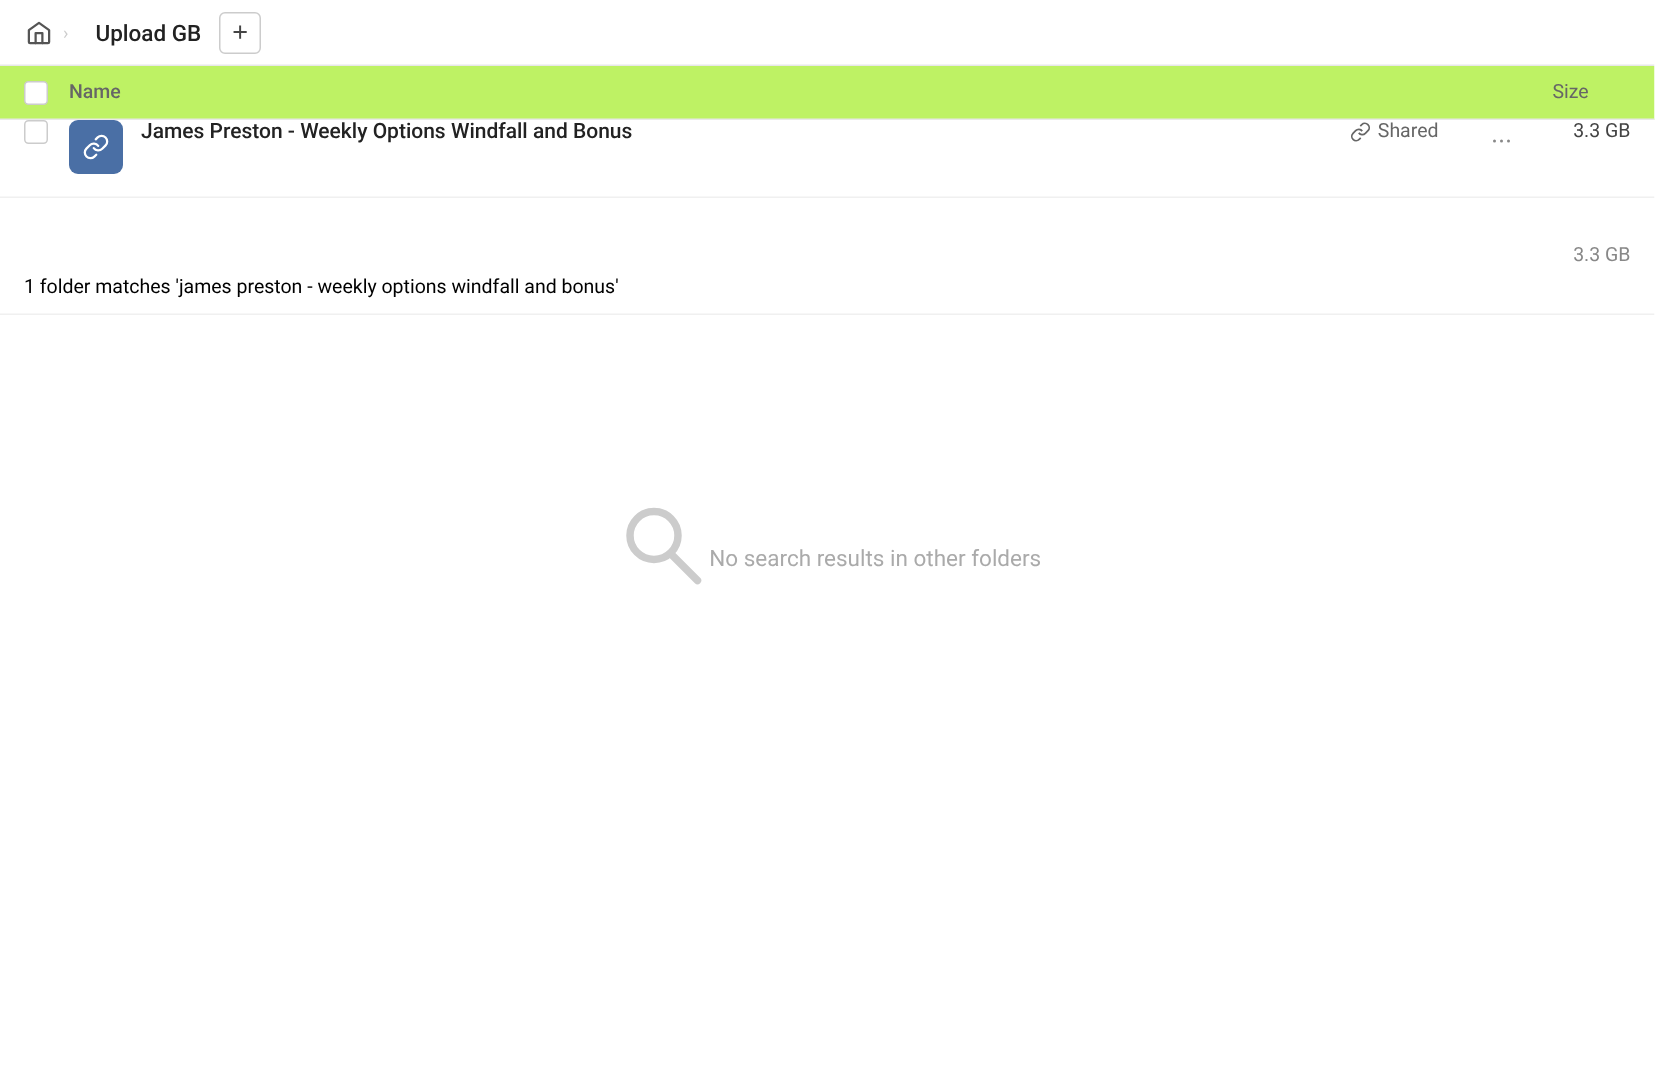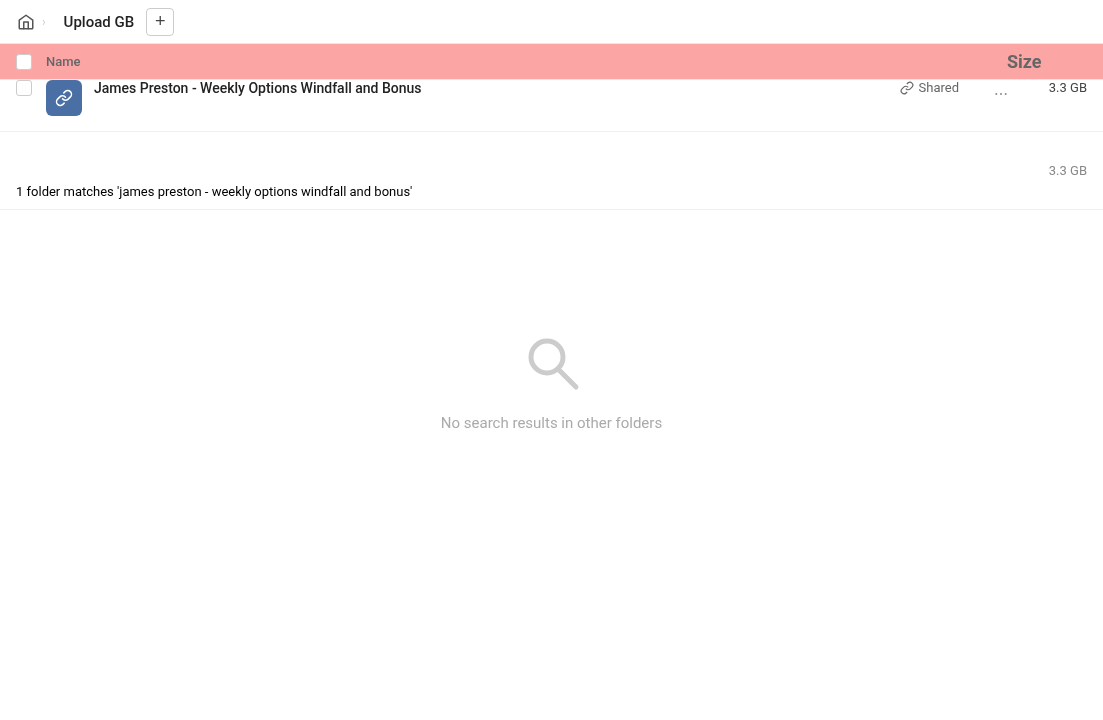--- a/index.html
+++ b/index.html
@@ -60,40 +60,40 @@
       font-size: 18px;
       color: #444;
     }
 
     .column-header {
       display: flex;
       align-items: center;
       padding: 8px 16px;
       border-bottom: 1px solid #e8e8e8;
       height: 36px;
-      background: #fca5a5;
+      background: #bef264;
     }
 
     .col-checkbox {
       width: 30px;
     }
 
     .col-name {
       flex: 1;
       font-size: 13px;
       color: #666;
       font-weight: 500;
     }
 
     .col-size {
-      font-size: 18px;
+      font-size: 13px;
       color: #666;
-      font-weight: 700;
+      font-weight: 400;
       min-width: 80px;
-      text-align: left;
+      text-align: center;
     }
 
     .file-row {
       display: flex;
       align-items: flex-start;
       padding: 0 16px;
       height: 52px;
       border-bottom: 1px solid #f0f0f0;
       cursor: pointer;
     }
@@ -181,21 +181,21 @@
 
     .summary-size {
       font-size: 13px;
       color: #888;
       min-width: 60px;
       text-align: right;
     }
 
     .empty-state {
       display: flex;
-      flex-direction: column;
+      flex-direction: row;
       align-items: center;
       justify-content: center;
       padding: 120px 20px;
     }
 
     .search-icon-large {
       width: 64px;
       height: 64px;
       margin-bottom: 20px;
       color: #ccc;

